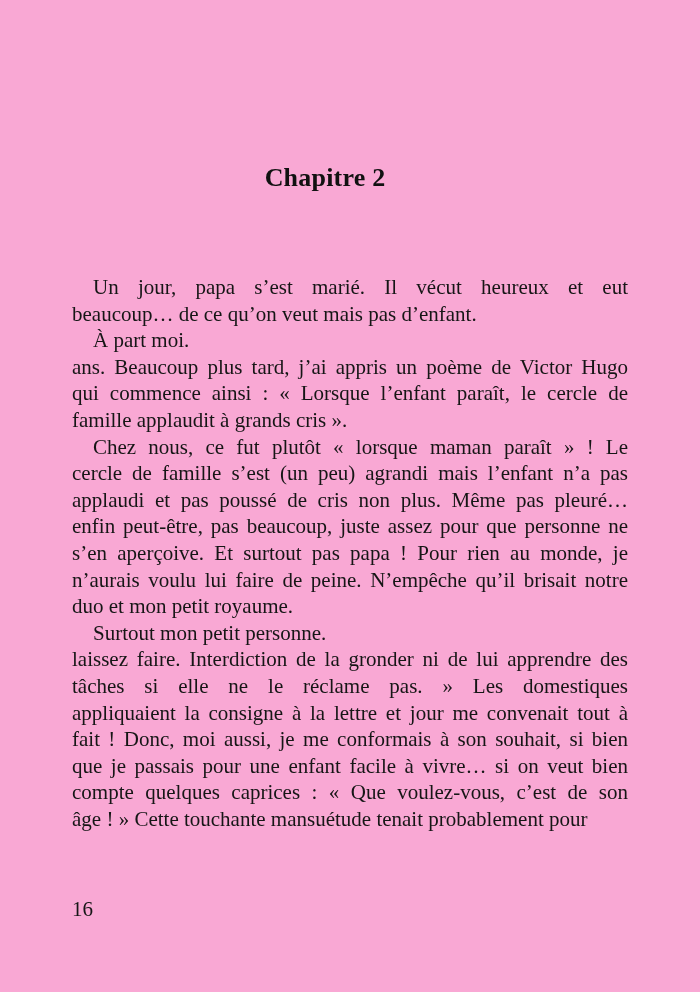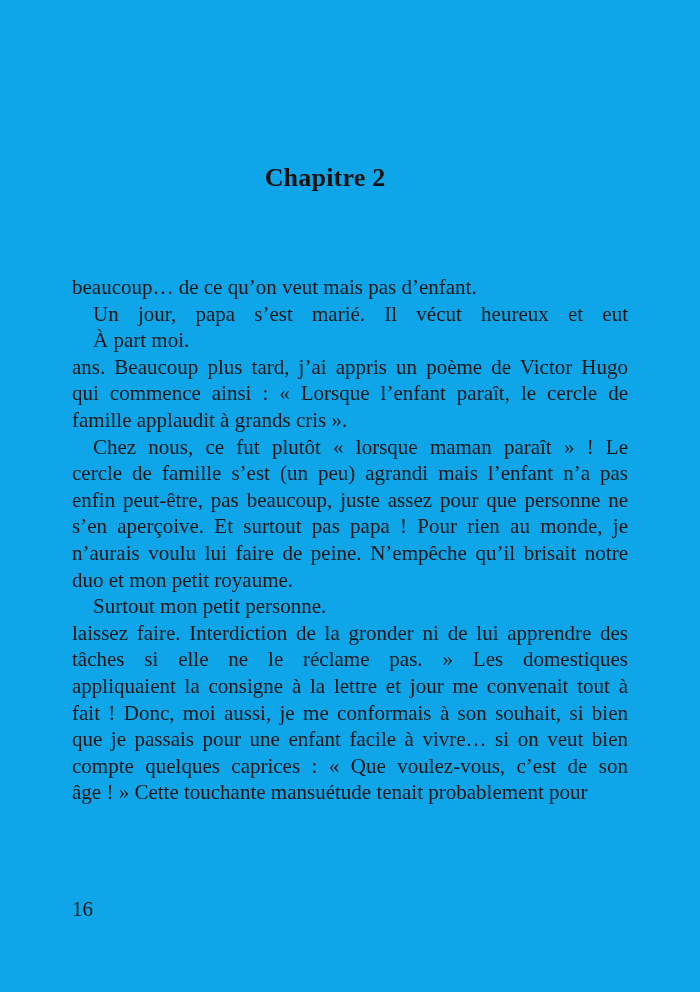--- a/index.html
+++ b/index.html
@@ -10,21 +10,21 @@
     position: relative;
     overflow: hidden;
     font-family: "Liberation Serif", "DejaVu Serif", serif;
     color: #161616;
   }
   .page {
     position: absolute;
     top: 0; left: 0;
     width: 700px;
     height: 992px;
-    background: #0ea5e9;
+    background: #f9a8d4;
   }
   .chapter-title {
     position: absolute;
     top: 163px;
     left: 72px;
     width: 556px;
     text-align: center;
     transform: translateX(-25px);
     font-size: 26px;
     font-weight: bold;
@@ -58,34 +58,35 @@
 </style>
 </head>
 <body>
 
 <div class="page">
 
   <h1 class="chapter-title">Chapitre 2</h1>
 
   <div class="body-text">
       <div class="para">
+        <div class="line first">Un jour, papa s’est marié. Il vécut heureux et eut</div>
         <div class="line last">beaucoup… de ce qu’on veut mais pas d’enfant.</div>
-        <div class="line first">Un jour, papa s’est marié. Il vécut heureux et eut</div>
       </div>
       <div class="para">
         <div class="line first last">À part moi.</div>
       </div>
       <div class="para">
         <div class="line">ans. Beaucoup plus tard, j’ai appris un poème de Victor Hugo</div>
         <div class="line">qui commence ainsi : « Lorsque l’enfant paraît, le cercle de</div>
         <div class="line last">famille applaudit à grands cris ».</div>
       </div>
       <div class="para">
         <div class="line first">Chez nous, ce fut plutôt « lorsque maman paraît » ! Le</div>
         <div class="line">cercle de famille s’est (un peu) agrandi mais l’enfant n’a pas</div>
+        <div class="line">applaudi et pas poussé de cris non plus. Même pas pleuré…</div>
         <div class="line">enfin peut-être, pas beaucoup, juste assez pour que personne ne</div>
         <div class="line">s’en aperçoive. Et surtout pas papa ! Pour rien au monde, je</div>
         <div class="line">n’aurais voulu lui faire de peine. N’empêche qu’il brisait notre</div>
         <div class="line last">duo et mon petit royaume.</div>
       </div>
       <div class="para">
         <div class="line first last">Surtout mon petit personne.</div>
       </div>
       <div class="para">
         <div class="line">laissez faire. Interdiction de la gronder ni de lui apprendre des</div>

